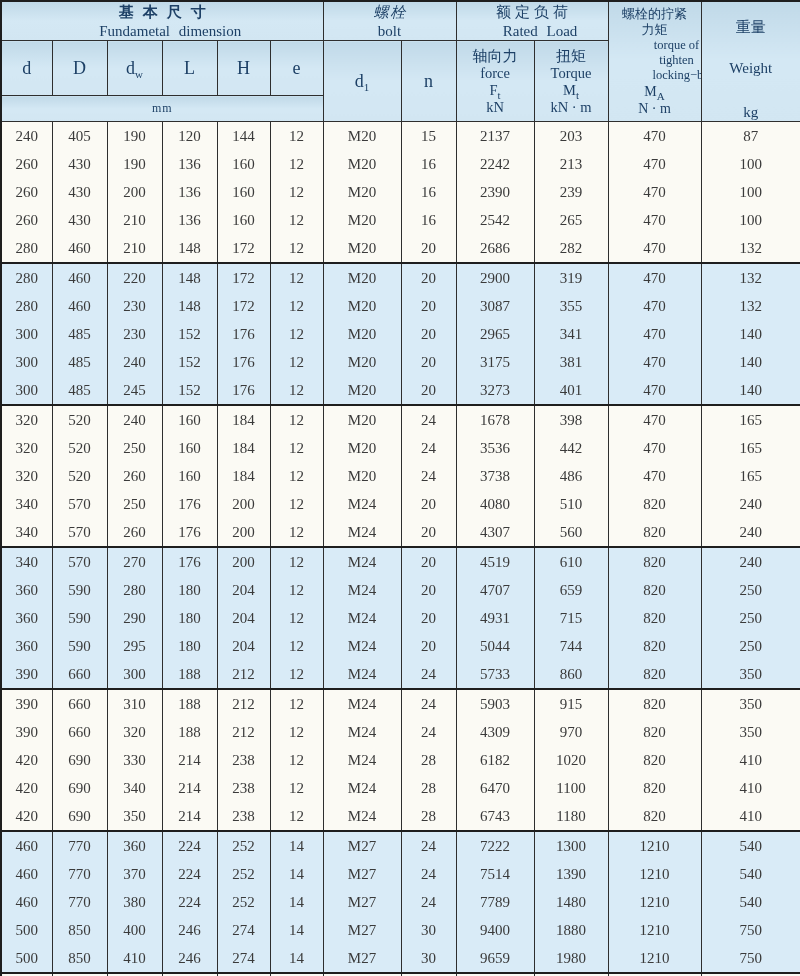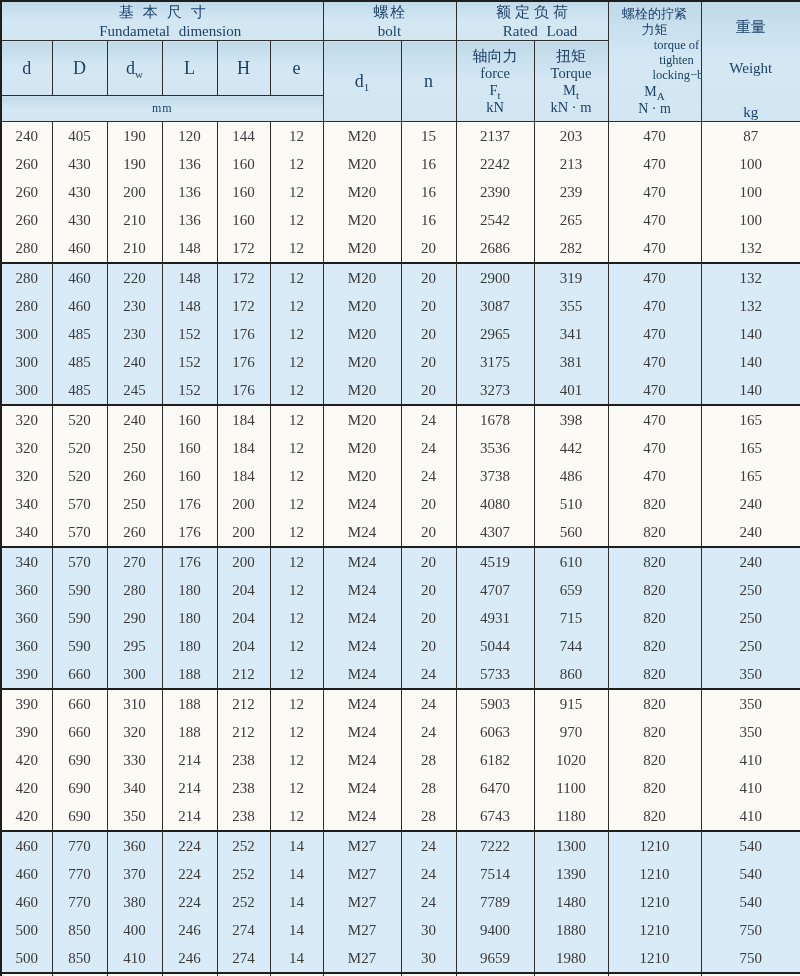--- a/index.html
+++ b/index.html
@@ -34,23 +34,23 @@
     border-bottom:1px solid var(--border-thin);
     background:linear-gradient(180deg,#c0d9e8 0%,#d4e8f4 50%,#d2e6f2 100%);
     color:var(--header-text);
     font-weight:normal;
   }
   .hr-a th{height:38px;}
   .hr-b th{height:45px;}
   .hr-c th{height:25px;}
   .cn{font-size:15px;line-height:19px;}
   .en{font-size:15px;line-height:18px;}
-  .sp-wide{letter-spacing:9px;text-indent:9px;}
+  .sp-wide{letter-spacing:9px;text-indent:9px;font-weight:bold;}
   .sp-med{letter-spacing:4px;text-indent:4px;}
-  .sp-sm{letter-spacing:2px;text-indent:2px;}
+  .sp-sm{letter-spacing:2px;text-indent:2px;font-style:italic;}
   .wsp{word-spacing:5px;margin-left:16px;}
   .h-sym{font-size:18px;}
   sub{font-size:11px;vertical-align:-4px;line-height:0;}
   .h-mm{font-size:12px;letter-spacing:1px;}
   .multi .cn{font-size:15px;line-height:18px;}
   .multi .ln{font-size:14.5px;line-height:17px;}
   .small-cell .ln{font-size:12.5px;line-height:15px;padding-left:44px;}
   .small-cell .cn{font-size:13px;line-height:16px;}
   .small-cell .sym-ln{font-size:14px;line-height:17px;}
   .weight-cell{height:100%;}
@@ -438,21 +438,21 @@
       </tr>
       <tr class="white">
         <td>390</td>
         <td>660</td>
         <td>320</td>
         <td>188</td>
         <td>212</td>
         <td>12</td>
         <td>M24</td>
         <td>24</td>
-        <td>6063</td>
+        <td>4309</td>
         <td>970</td>
         <td>820</td>
         <td>350</td>
       </tr>
       <tr class="white">
         <td>420</td>
         <td>690</td>
         <td>330</td>
         <td>214</td>
         <td>238</td>

